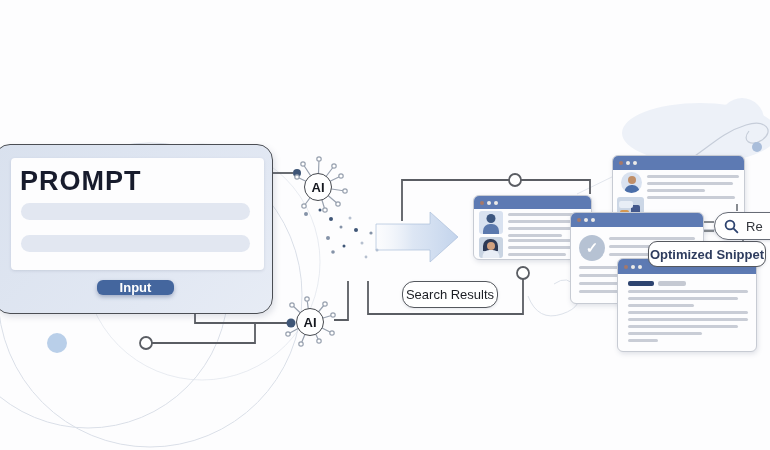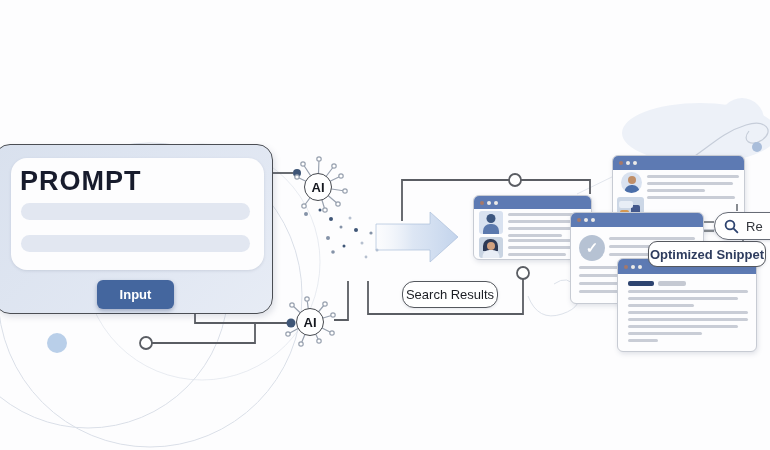--- a/index.html
+++ b/index.html
@@ -13,32 +13,32 @@
 
   
   .prompt-box {
     left:-6px; top:144px; width:279px; height:170px;
     background:linear-gradient(135deg,#d9e1ee 0%,#e2e8f3 70%,#e7ecf5 100%);
     border:1.5px solid #4b4e54; border-radius:16px; z-index:2;
     box-shadow:2px 3px 6px rgba(90,100,130,.18);
   }
   .prompt-inner {
     position:absolute; left:16px; top:13px; width:253px; height:112px;
-    background:#fdfdfe; border-radius:16px; box-shadow:0 1px 3px rgba(90,100,130,.18);
+    background:#fdfdfe; border-radius:4px; box-shadow:0 1px 3px rgba(90,100,130,.18);
   }
   .prompt-title {
     position:absolute; left:9px; top:8px; font-size:27px; font-weight:800;
     letter-spacing:1px; color:#171b2c;
   }
   .prompt-bar {
     position:absolute; left:10px; width:229px; height:17px;
     background:#e2e7f1; border-radius:9px;
   }
   .input-btn {
-    position:absolute; left:102px; top:135px; width:77px; height:29px;
+    position:absolute; left:102px; top:135px; width:77px; height:15px;
     background:#44669e; border:none; border-radius:6px; color:#fff;
     font-size:13px; font-weight:bold; font-family:"Liberation Sans",sans-serif;
     box-shadow:0 2px 4px rgba(40,60,110,.35); cursor:pointer;
   }
 
   
   .ai-node {
     width:28px; height:28px; border-radius:50%; background:#fff;
     border:1.6px solid #45484e; display:flex; align-items:center; justify-content:center;
     font-size:13px; font-weight:bold; color:#15181f; z-index:6;

